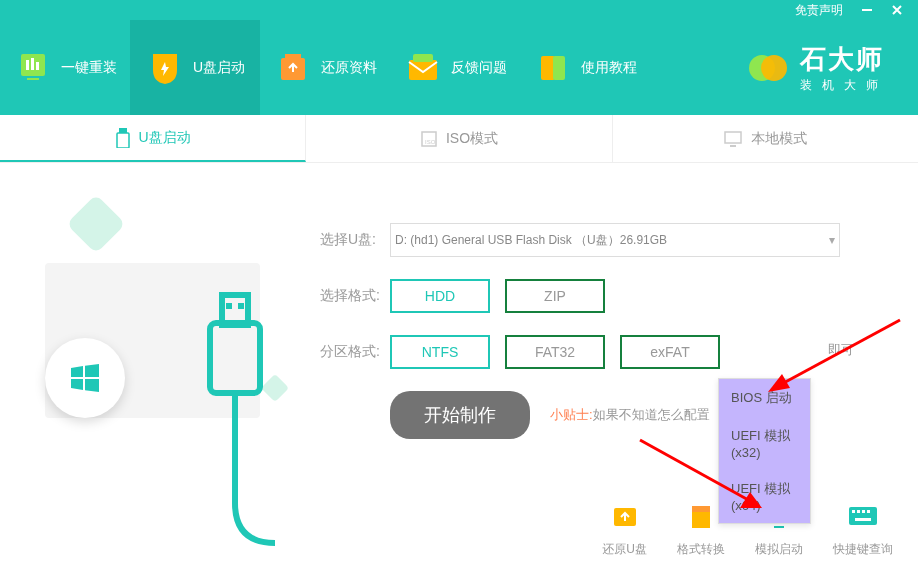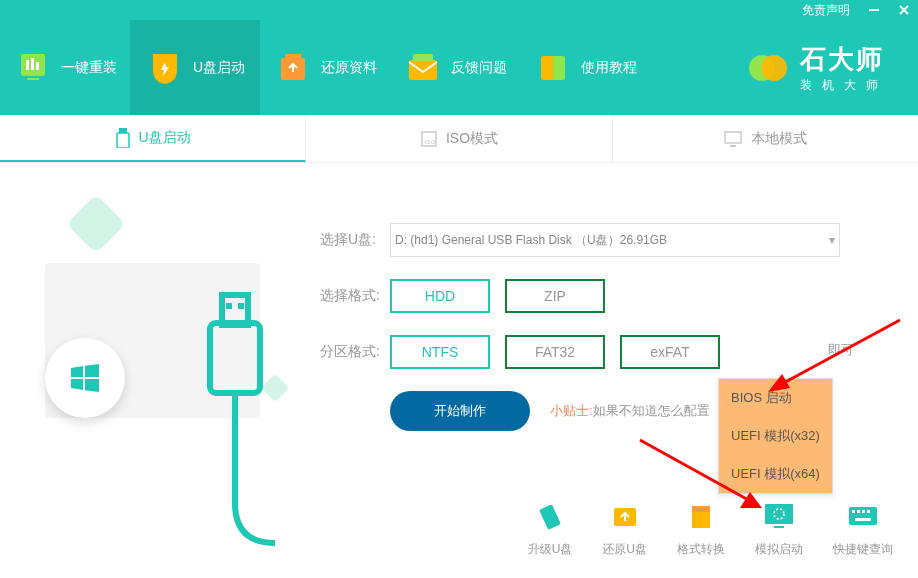--- a/index.html
+++ b/index.html
@@ -1,18 +1,18 @@
 <!DOCTYPE html>
 <html><head>
 <meta charset="utf-8">
 <style>
 * { margin: 0; padding: 0; box-sizing: border-box; font-family: "Microsoft YaHei", sans-serif; }
 body { width: 918px; height: 578px; background: #fff; position: relative; overflow: hidden; }
 
-.top-bar { height: 20px; background: #1fc7b6; display: flex; justify-content: flex-end; align-items: center; padding-right: 8px; gap: 18px; }
+.top-bar { height: 20px; background: #1fc7b6; display: flex; justify-content: flex-end; align-items: center; padding-right: 15px; gap: 18px; }
 .top-bar span { color: #fff; font-size: 12px; }
 .top-bar .ctl { color: #fff; cursor: pointer; display: inline-flex; align-items: center; }
 
 .header { height: 95px; background: #1fc7b6; display: flex; }
 .nav-item { width: 130px; display: flex; flex-direction: row; align-items: center; justify-content: center; gap: 8px; color: #fff; font-size: 14px; cursor: pointer; }
 .nav-item.active { background: #18b3a3; }
 .nav-icon { width: 40px; height: 40px; display: flex; align-items: center; justify-content: center; }
 .brand { margin-left: auto; display: flex; align-items: center; padding-right: 30px; gap: 10px; }
 .brand-text { color: #fff; }
 .brand-text .big { font-size: 26px; font-weight: bold; letter-spacing: 2px; }
@@ -25,30 +25,30 @@
 
 .main { display: flex; height: 415px; position: relative; }
 .left-illust { width: 300px; position: relative; }
 .config { flex: 1; padding: 60px 60px 0 20px; }
 .row { display: flex; align-items: center; margin-bottom: 22px; }
 .row-label { width: 70px; color: #999; font-size: 14px; }
 .dropdown { flex: 1; max-width: 450px; height: 34px; border: 1px solid #ddd; display: flex; align-items: center; padding: 0 4px; color: #888; font-size: 12px; font-family: monospace; position: relative; }
 .dropdown .arrow { margin-left: auto; color: #aaa; }
 .opt-btn { width: 100px; height: 34px; border: 2px solid #15803d; display: flex; align-items: center; justify-content: center; font-size: 14px; color: #999; margin-right: 15px; cursor: pointer; }
 .opt-btn.selected { border-color: #1fc7b6; color: #1fc7b6; }
-.start-btn { width: 140px; height: 40px; background: #0369a1; border-radius: 20px; color: #fff; display: flex; align-items: center; justify-content: center; font-size: 13px; margin-left: 70px; cursor: pointer; }
+.start-btn { width: 140px; height: 48px; background: #737373; border-radius: 20px; color: #fff; display: flex; align-items: center; justify-content: center; font-size: 18px; margin-left: 70px; cursor: pointer; }
 .hint { display: inline; font-size: 13px; margin-left: 20px; }
 .hint-label { color: #ff7f50; }
 .hint-text { color: #999; }
 
 .bottom-tools { position: absolute; bottom: 20px; right: 25px; display: flex; gap: 30px; }
 .tool { display: flex; flex-direction: column; align-items: center; gap: 6px; color: #999; font-size: 12px; cursor: pointer; }
 .tool-icon { width: 36px; height: 36px; display: flex; align-items: center; justify-content: center; }
 
-.popup { position: absolute; top: 378px; left: 718px; width: 115px; background: #fdba74; border: 1px solid #ddd; box-shadow: 0 2px 6px rgba(0,0,0,0.1); z-index: 10; }
+.popup { position: absolute; top: 378px; left: 718px; width: 93px; background: #c4b5fd; border: 1px solid #ddd; box-shadow: 0 2px 6px rgba(0,0,0,0.1); z-index: 10; }
 .popup-item { padding: 10px 12px; font-size: 13px; color: #555; cursor: pointer; }
 
 .arrow-red { position: absolute; pointer-events: none; z-index: 20; }
 
 
 .usb-cable { position: absolute; }
 .windows-badge { position: absolute; bottom: 160px; left: 45px; width: 80px; height: 80px; background: #fff; border-radius: 50%; box-shadow: 0 4px 12px rgba(0,0,0,0.15); display: flex; align-items: center; justify-content: center; }
 .monitor { position: absolute; top: 100px; left: 45px; width: 215px; height: 155px; background: #f4f4f4; border-radius: 4px; }
 .gear-bg { position: absolute; top: 40px; left: 75px; width: 42px; height: 42px; background: #d4f4e8; border-radius: 8px; transform: rotate(45deg); }
 .cube-bg { position: absolute; top: 215px; right: 15px; width: 20px; height: 20px; background: #d4f4e8; border-radius: 4px; transform: rotate(45deg); }
@@ -201,28 +201,20 @@
         <span class="hint-label">小贴士:</span><span class="hint-text">如果不知道怎么配置</span>
       </div>
       <span class="hint-text" style="position:absolute;left:828px;top:178px;font-size:13px">即可</span>
     </div>
   </div>
 
   <div class="bottom-tools">
     <div class="tool">
       <div class="tool-icon">
           <svg width="30" height="30">
-            <rect x="8" y="4" width="14" height="22" rx="2" fill="#1fc7b6" transform="rotate(-25 15 15)"></rect>
-          </svg>
-        </div>
-      <span>升级U盘</span>
-    </div>
-    <div class="tool">
-      <div class="tool-icon">
-          <svg width="30" height="30">
             <rect x="4" y="6" width="22" height="18" rx="2" fill="#ffb800"></rect>
             <path d="M15 11 L15 19 M11 15 L15 11 L19 15" stroke="#fff" stroke-width="2" fill="none"></path>
           </svg>
         </div>
       <span>还原U盘</span>
     </div>
     <div class="tool">
       <div class="tool-icon">
           <svg width="30" height="30">
             <rect x="6" y="4" width="18" height="22" fill="#ffb800"></rect>

